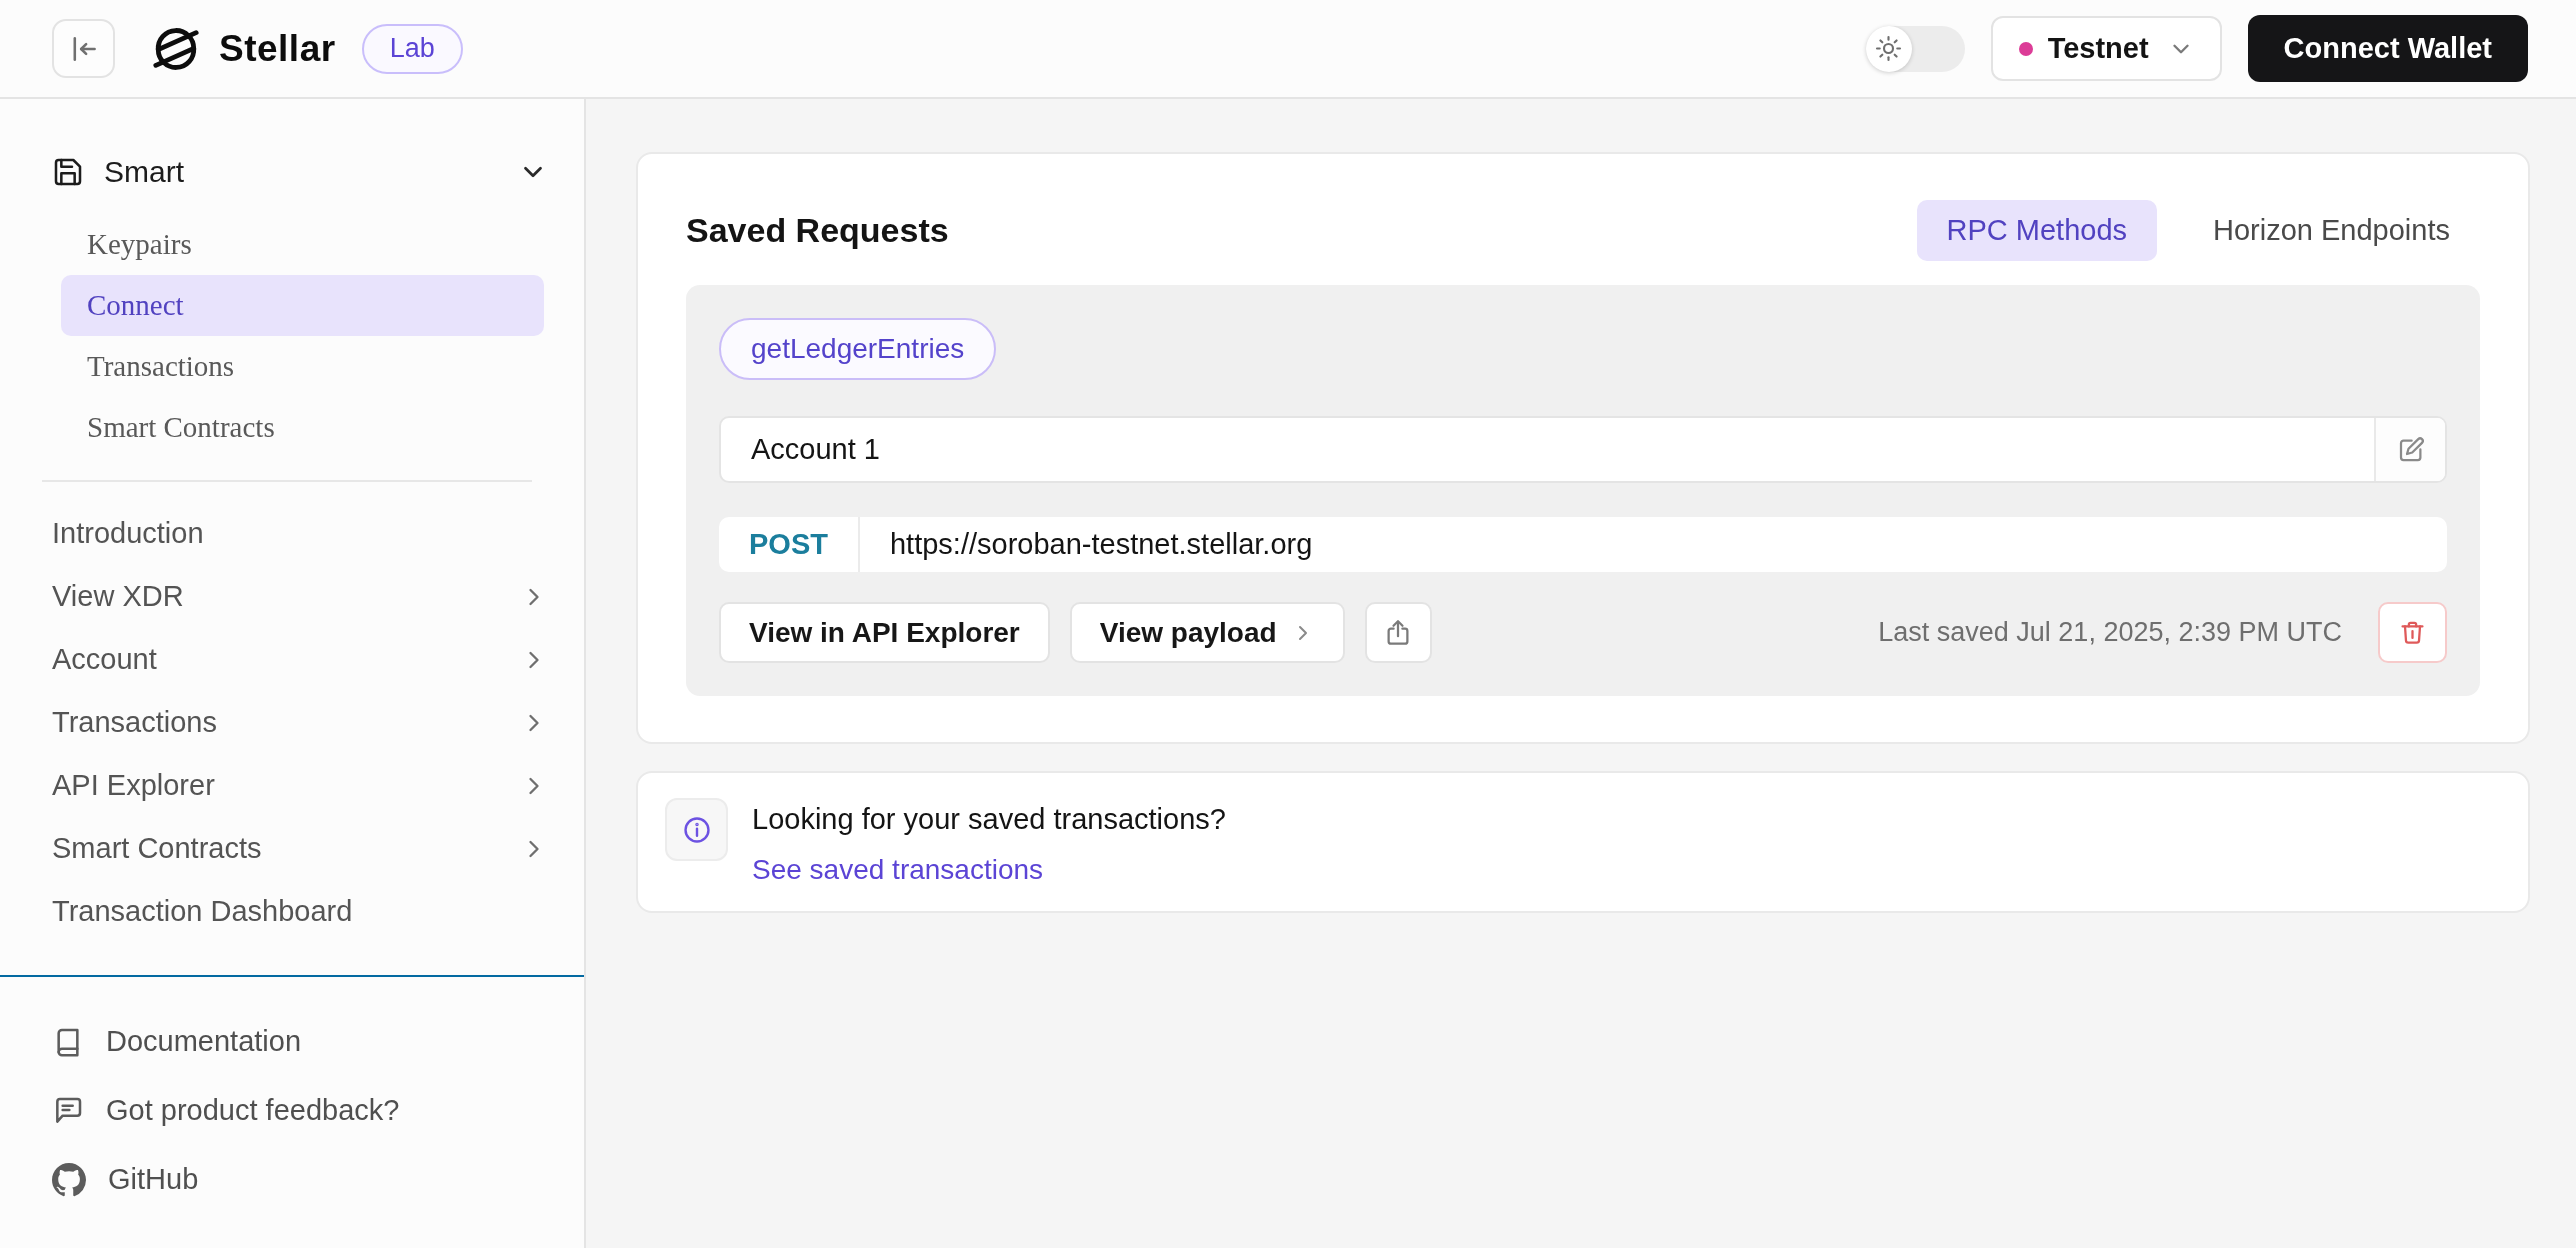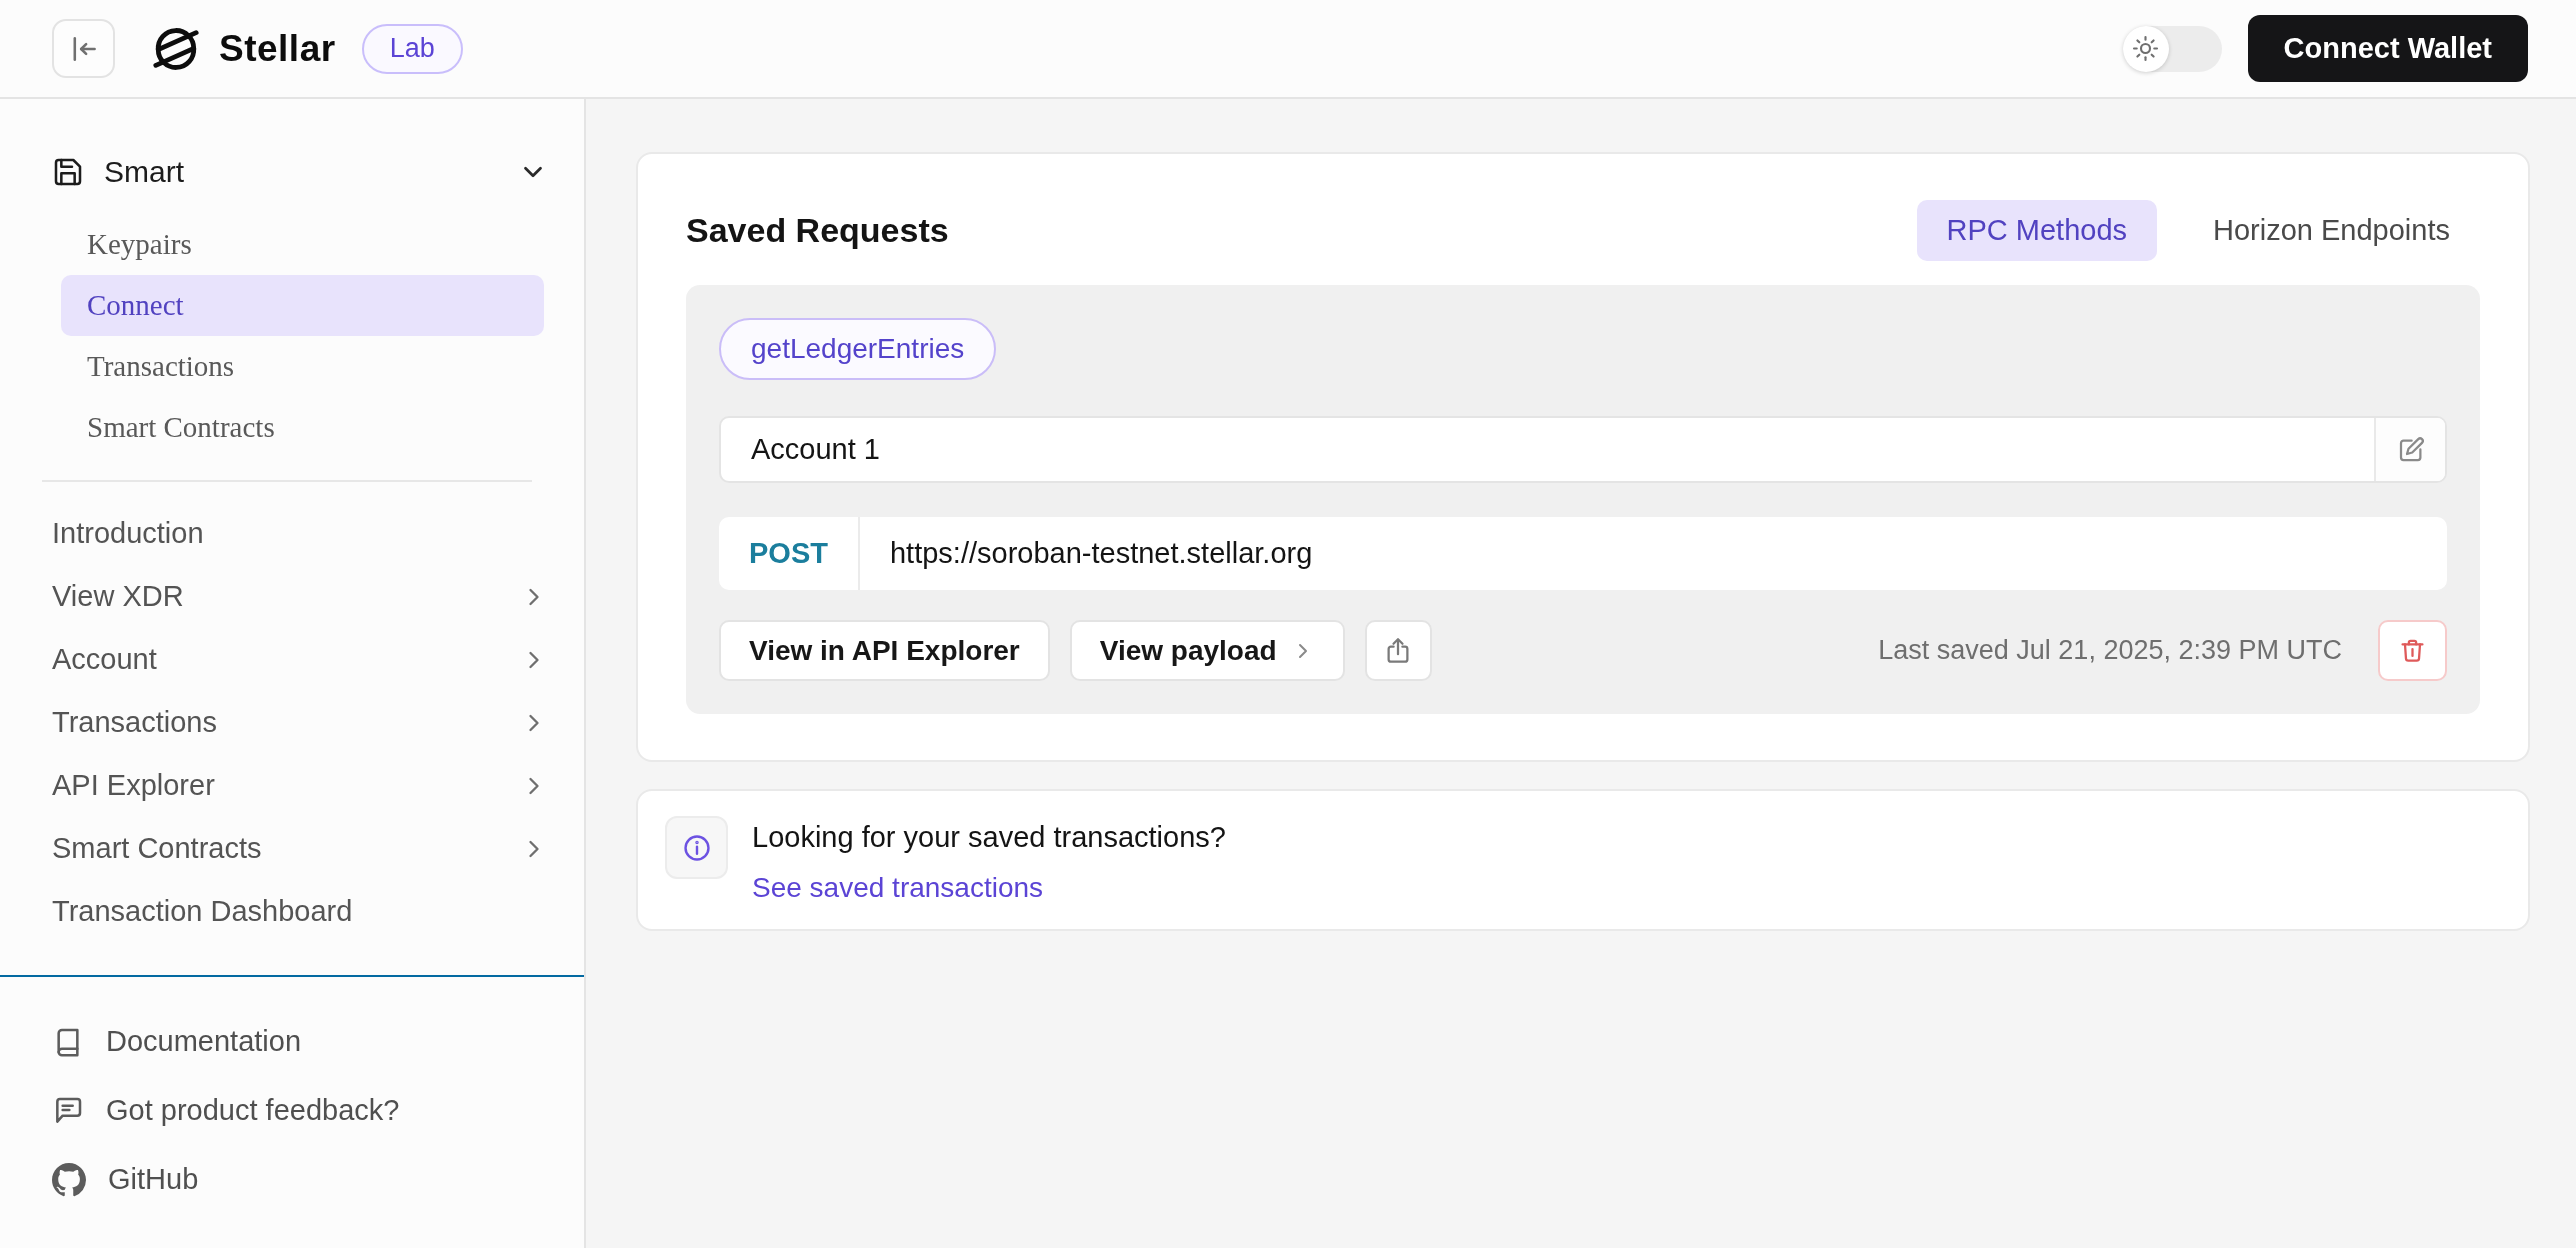--- a/index.html
+++ b/index.html
@@ -112,21 +112,21 @@
   .name-row {
     margin-top:36px; height:67px; background:#ffffff; border:2px solid #e4e4e4;
     border-radius:10px; display:flex; align-items:stretch; overflow:hidden;
   }
   .name-value { flex:1; display:flex; align-items:center; padding:0 30px; font-size:29px; color:#141414; }
   .edit-btn {
     width:71px; border:none; border-left:2px solid #e9e9e9; background:#fdfdfd;
     display:flex; align-items:center; justify-content:center; color:#8a8a8a; cursor:pointer;
   }
   .url-row {
-    margin-top:34px; height:73px; background:#ffffff; border-radius:10px;
+    margin-top:34px; height:55px; background:#ffffff; border-radius:10px;
     display:flex; align-items:stretch; overflow:hidden;
   }
   .http-method {
     display:flex; align-items:center; padding:0 30px; font-size:29px; font-weight:700;
     color:#1b7e9d; border-right:2px solid #ebebeb;
   }
   .url-text { display:flex; align-items:center; margin-left:30px; font-size:29px; color:#141414; }
   .actions-row { margin-top:30px; display:flex; align-items:center; gap:20px; }
   .action-btn {
     height:61px; padding:0 28px; background:#ffffff; border:2px solid #e3e3e3; border-radius:10px;
@@ -192,20 +192,29 @@
             <line x1="1.8" y1="12" x2="4.2" y2="12"></line>
               <line x1="19.8" y1="12" x2="22.2" y2="12"></line>
             <line x1="4.8" y1="4.8" x2="6.5" y2="6.5"></line>
               <line x1="17.5" y1="17.5" x2="19.2" y2="19.2"></line>
             <line x1="4.8" y1="19.2" x2="6.5" y2="17.5"></line>
               <line x1="17.5" y1="6.5" x2="19.2" y2="4.8"></line>
           </svg>
         </span>
       </div>
 
+      <button class="network-btn">
+        <span class="network-dot"></span>
+        <span class="network-label">Testnet</span>
+        <span class="network-chevron">
+          <svg width="26" height="26" viewBox="0 0 24 24" fill="none" stroke="currentColor" stroke-width="2.2" stroke-linecap="round" stroke-linejoin="round">
+            <polyline points="6 9 12 15 18 9"></polyline>
+          </svg>
+        </span>
+      </button>
 
       <button class="connect-btn">Connect Wallet</button>
     </div>
   </header>
 
   <div class="body">
 
     <aside class="sidebar">
       <div class="saved-header">
         <span class="icon">

